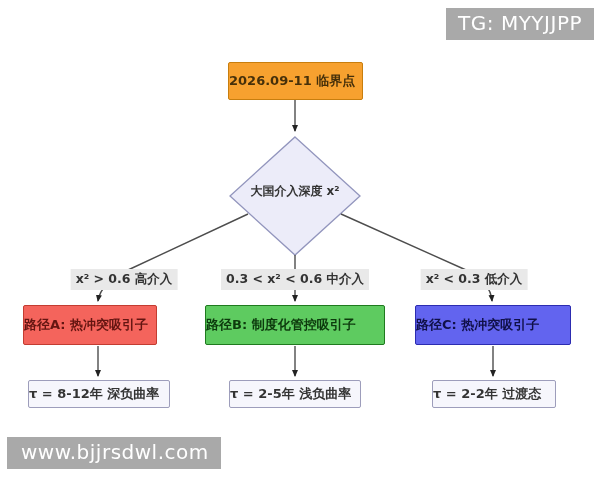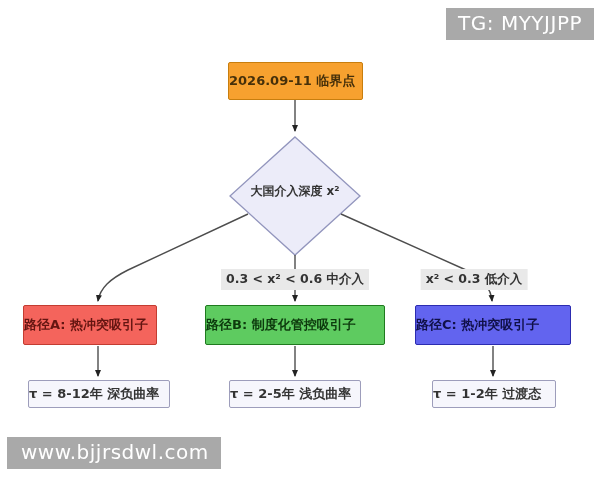--- a/index.html
+++ b/index.html
@@ -77,20 +77,23 @@
   </svg>
 
   <div class="node root-node">
     <span>2026.09-11 临界点</span>
   </div>
 
   <div class="decision-label">
     <span>大国介入深度 x²</span>
   </div>
 
+  <div class="edge-label" style="left:124px;top:269px;">
+    <span>x² &gt; 0.6 高介入</span>
+  </div>
   <div class="edge-label" style="left:295px;top:269px;text-align:right;">
     <span>0.3 &lt; x² &lt; 0.6 中介入</span>
   </div>
   <div class="edge-label" style="left:474px;top:269px;">
     <span>x² &lt; 0.3 低介入</span>
   </div>
 
   <div class="node path-node path-a">
     <span>路径A: 热冲突吸引子</span>
   </div>
@@ -101,21 +104,21 @@
     <span>路径C: 热冲突吸引子</span>
   </div>
 
   <div class="node outcome-node outcome-a">
     <span>τ = 8-12年 深负曲率</span>
   </div>
   <div class="node outcome-node outcome-b">
     <span>τ = 2-5年 浅负曲率</span>
   </div>
   <div class="node outcome-node outcome-c">
-    <span>τ = 1-2年 过渡态</span>
+    <span>τ = 2-2年 过渡态</span>
   </div>
 
   <div class="gray-badge tg-badge">
     <span>TG: MYYJJPP</span>
   </div>
   <div class="gray-badge watermark">
     <span>www.bjjrsdwl.com</span>
   </div>
 
 </div>

